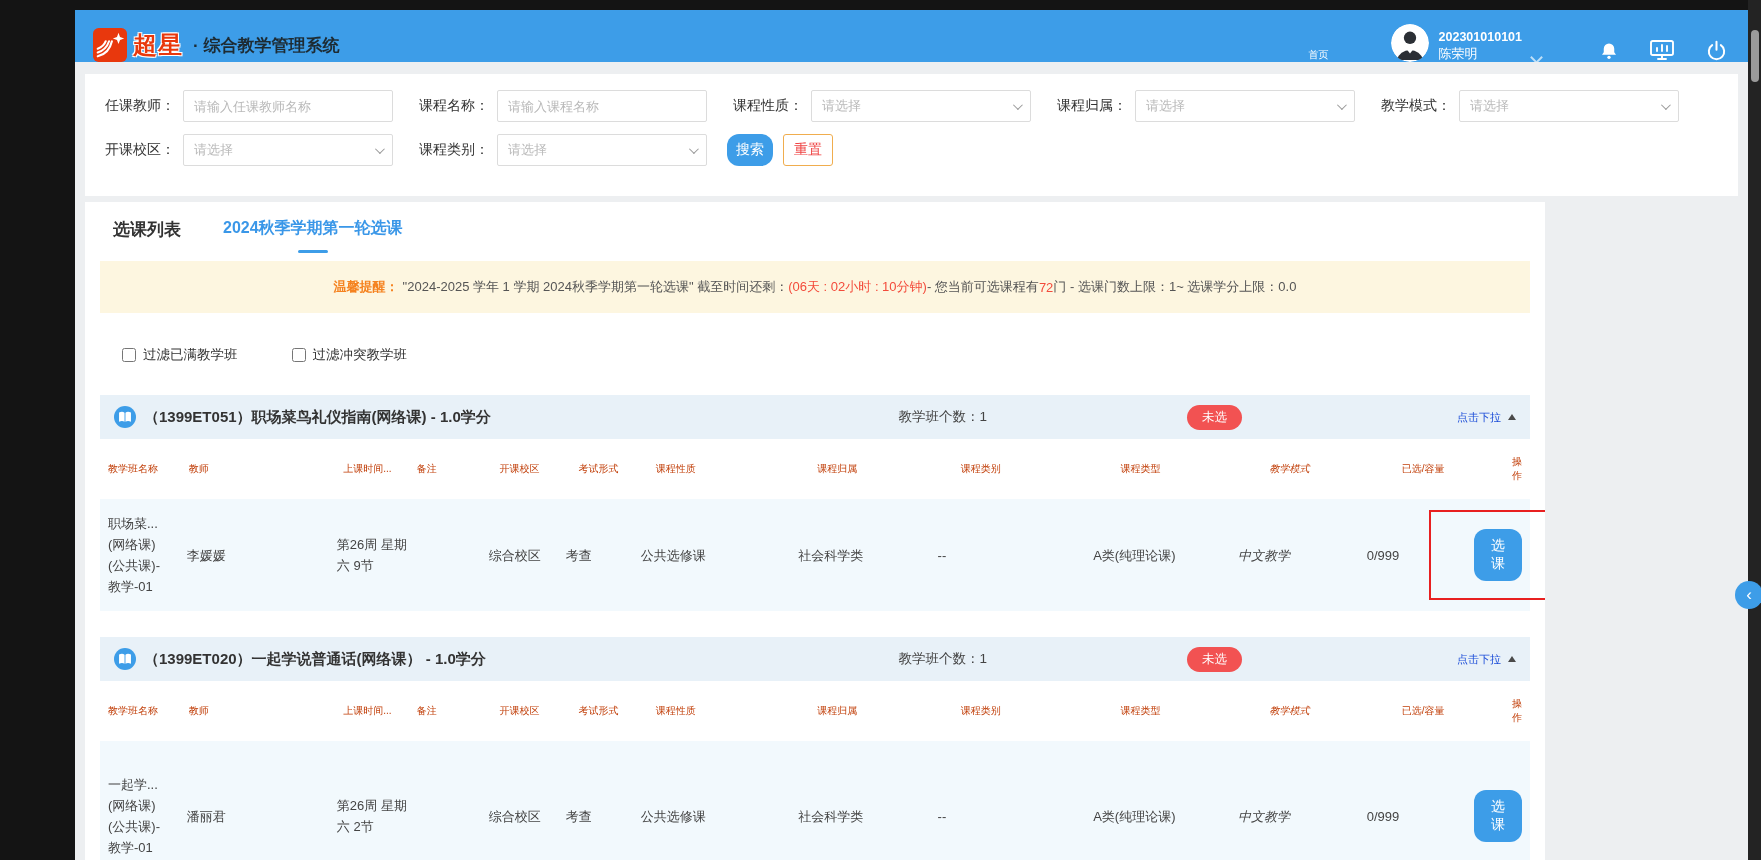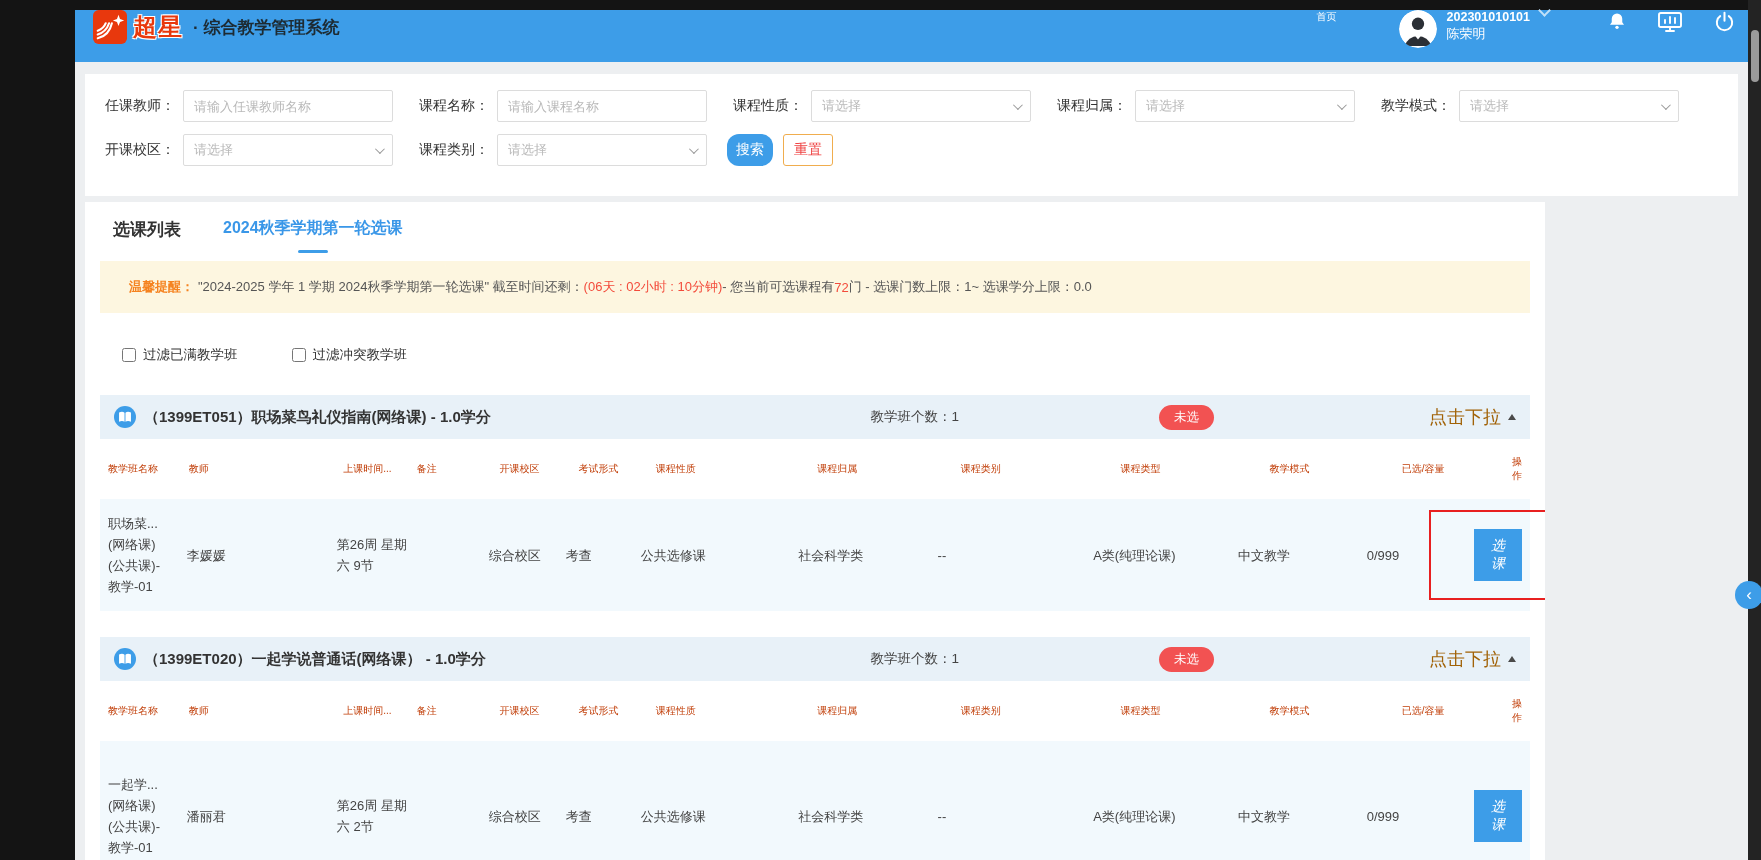--- a/index.html
+++ b/index.html
@@ -7,21 +7,21 @@
   #screen { position:relative; width:1761px; height:860px; background:#151515; overflow:hidden; }
 
   
   .frame-left  { position:absolute; left:0; top:0; width:75px; height:860px; background:#141414; }
   .frame-top   { position:absolute; left:0; top:0; width:1761px; height:10px; background:#141414; }
   .frame-right { position:absolute; right:0; top:0; width:13px; height:860px; background:#232323; }
   .scroll-thumb{ position:absolute; right:2px; top:30px; width:8px; height:52px; background:#9a9a9a; border-radius:4px; }
 
   
   .appbar { position:absolute; left:75px; top:10px; width:1673px; height:52px; background:#3d9de8;
-            display:flex; align-items:flex-start; padding:0 12px 0 18px; }
+            display:flex; align-items:flex-end; padding:0 20px 0 18px; }
   .brand { display:flex; align-items:center; gap:6px; }
   .logo-mark { width:34px; height:34px; }
   .logo-text { font-size:24px; font-weight:bold; color:#e8380d; letter-spacing:1px;
                text-shadow:-1px -1px 0 #fff,1px -1px 0 #fff,-1px 1px 0 #fff,1px 1px 0 #fff; }
   .brand-title { font-size:17px; font-weight:bold; color:#1d2b33; margin-left:4px; }
   .appbar-spacer { flex:1; }
   .nav-home { color:#fff; font-size:10px; cursor:pointer; margin-right:62px; }
   .avatar { width:38px; height:38px; border-radius:50%; overflow:hidden; margin-right:10px; cursor:pointer; flex:none; }
   .user-block { color:#fff; line-height:1.25; margin-right:6px; }
   .user-id { font-size:12.5px; font-weight:bold; }
@@ -55,54 +55,54 @@
   .panel-main { position:absolute; left:10px; top:140px; width:1460px; height:658px; background:#fff;
                 padding:0 15px; overflow:hidden; }
   .tabrow { display:flex; align-items:flex-start; padding:16px 0 0 13px; }
   .list-title { font-size:17px; font-weight:bold; color:#333; margin-right:42px; }
   .tab-active { text-align:center; cursor:pointer; }
   .tab-active .tab-label { font-size:16px; font-weight:bold; color:#3a97e8; }
   .tab-ink { width:30px; height:3px; background:#3d9de8; border-radius:2px; margin:11px auto 0; }
 
   
   .notice { margin-top:8px; height:52px; background:#fdf6e0; display:flex; align-items:center;
-            padding:0 29px; font-size:13px; color:#555; white-space:nowrap; overflow:hidden; }
+            padding:0 3px; font-size:13px; color:#555; white-space:nowrap; overflow:hidden;justify-content:center; }
   .notice .orange { color:#f5821f; font-weight:bold; margin-right:4px; }
   .notice .red { color:#f34b3b; }
   .notice .dark { color:#555; }
 
   
   .checksrow { display:flex; align-items:center; margin:32px 0 0 22px; height:20px; }
   .checkitem { display:flex; align-items:center; margin-right:54px; font-size:13.5px; color:#333; }
   .checkitem input { width:14px; height:14px; margin-right:7px; cursor:pointer; }
 
   
   .course-card { margin-top:30px; }
   .course-card.second { margin-top:26px; }
   .card-head { height:44px; background:#e8f1f8; display:flex; align-items:center; padding:0 14px; }
   .book-icon { width:22px; height:22px; margin-right:8px; flex:none; }
   .card-title { font-size:15px; font-weight:bold; color:#333; }
   .head-spacer { flex:1; }
   .class-count { font-size:13.5px; color:#444; margin-right:200px; }
   .status-badge { background:#f25252; color:#fff; font-size:12.5px; padding:4px 15px; border-radius:13px; margin-right:215px; }
-  .expand { display:flex; align-items:center; font-size:18px; color:#a16207; cursor:pointer; }
+  .expand { display:flex; align-items:center; font-size:11px; color:#1d4ed8; cursor:pointer; }
   .tri-up { width:0; height:0; border-left:4.5px solid transparent; border-right:4.5px solid transparent;
             border-bottom:6px solid #4a4a4a; margin-left:7px; }
 
   
   .thead { display:flex; align-items:center; height:60px; padding:0 8px; background:#fff; }
   .thead > div { font-size:10px; color:#c2410c; }
   .trow { display:flex; align-items:center; background:#f2f9fd; min-height:112px; padding:8px 8px; position:relative; }
   .trow > div { font-size:13px; color:#444; line-height:21px; }
   .c0{width:88px;} .c1{width:168px;} .c2{width:80px;} .c3{width:90px;} .c4{width:86px;} .c5{width:84px;}
-  .c6{width:176px;} .c7{width:156px;} .c8{width:174px;} .c9{width:162px;} .c10{width:144px;} .c11{width:120px;}
+  .c6{width:176px;} .c7{width:156px;} .c8{width:174px;} .c9{width:162px;} .c10{width:144px;font-style:italic;} .c11{width:120px;}
   .c12{flex:1; display:flex; align-items:center; justify-content:flex-start; position:relative;}
   .cell-name { white-space:pre-line; }
-  .btn-select { background:#3d9de8; border:none; border-radius:0; color:#fff; font-size:14px;
-                padding:8px 17px; cursor:pointer; font-family:"Liberation Sans",sans-serif;font-style:italic; }
+  .btn-select { background:#3d9de8; border:none; border-radius:12px; color:#fff; font-size:14px;
+                padding:8px 17px; cursor:pointer; font-family:"Liberation Sans",sans-serif; }
   .highlight-box { position:absolute; width:124px; height:90px; border:2px solid #e82020;
                    right:-31px; top:50%; transform:translateY(-50%); pointer-events:none; }
 
   
   .collapse-handle { position:absolute; left:1735px; top:581px; width:28px; height:28px; border-radius:50%;
                      background:#3d9de8; color:#fff; display:flex; align-items:center; justify-content:center;
                      font-size:17px; cursor:pointer; z-index:5; }
 </style>
 </head>
 <body>

